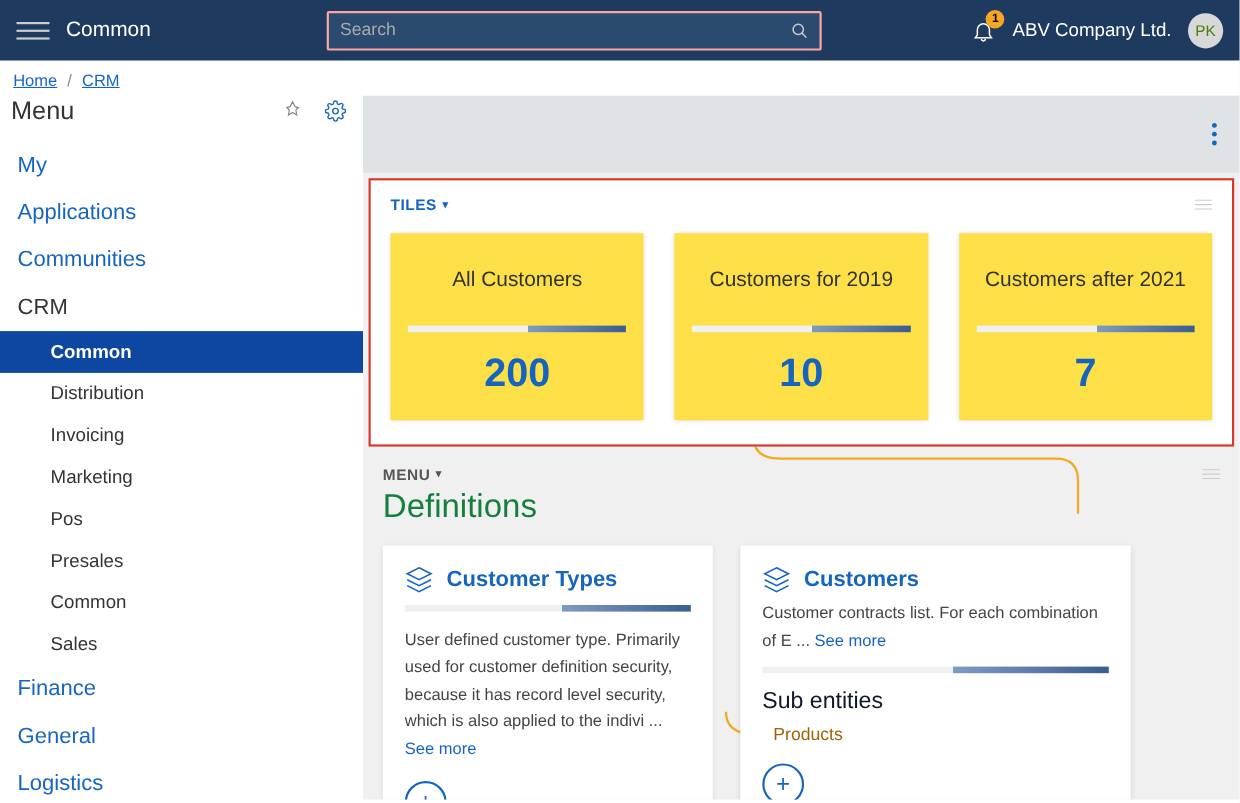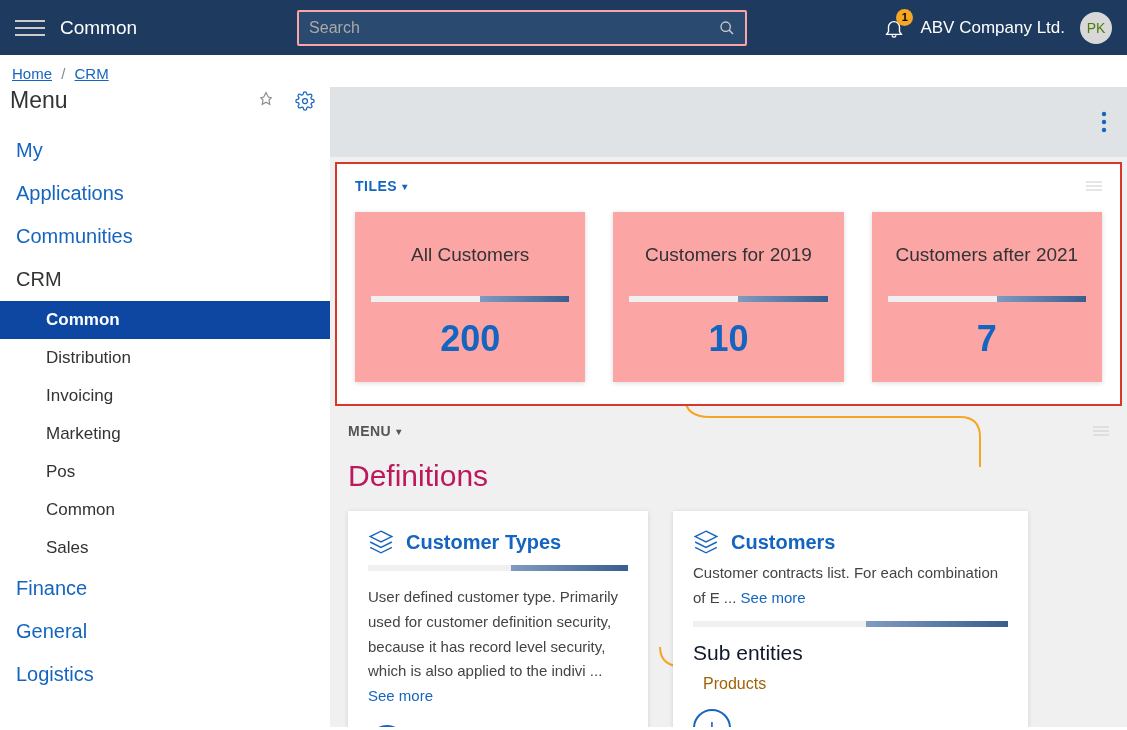--- a/index.html
+++ b/index.html
@@ -46,31 +46,31 @@
     .main { flex: 1; background: #f0f0f0; position: relative; overflow: hidden; }
     .page-header-bar { background: #e0e3e6; height: 70px; display: flex; align-items: center; padding: 0 20px; position: relative; }
     .page-actions { margin-left: auto; color: #1565c0; font-size: 22px; cursor: pointer; }
 
     
     .tiles-panel { background: #fff; margin: 5px 5px 12px 5px; border: 2px solid #d9372c; padding: 14px 18px 22px; position: relative; }
     .tiles-header { display: flex; align-items: center; color: #1565c0; font-size: 14px; font-weight: bold; letter-spacing: 0.5px; }
     .tiles-header .chev { margin-left: 5px; font-size: 10px; }
     .tiles-drag-icon { margin-left: auto; color: #ccc; }
     .tiles-row { display: flex; gap: 28px; margin-top: 18px; }
-    .tile { flex: 1; background: #fca5a5; box-shadow: 0 1px 5px rgba(0,0,0,0.15); padding: 18px 16px 22px; text-align: center; }
+    .tile { flex: 1; background: #fde047; box-shadow: 0 1px 5px rgba(0,0,0,0.15); padding: 18px 16px 22px; text-align: center; }
     .tile-title { font-size: 19px; color: #333; margin-bottom: 16px; min-height: 50px; display: flex; align-items: center; justify-content: center; }
     .tile-bar { height: 6px; background: linear-gradient(to right, #f0f0f0 0%, #f0f0f0 55%, #809bc0 55%, #3a5d8f 100%); margin-bottom: 16px; }
     .tile-value { font-size: 36px; font-weight: bold; color: #1565c0; }
 
     
     .menu-section { padding: 5px 18px; position: relative; }
     .menu-section-header { display: flex; align-items: center; color: #555; font-size: 14px; font-weight: bold; letter-spacing: 0.5px; }
     .menu-section-header .chev { margin-left: 5px; font-size: 10px; }
     .menu-drag-icon { margin-left: auto; color: #ccc; }
-    .section-title { font-size: 30px; color: #be185d; margin: 20px 0 18px; }
+    .section-title { font-size: 30px; color: #15803d; margin: 5px 0 18px; }
 
     .cards-row { display: flex; gap: 25px; }
     .card { width: 300px; background: #fff; box-shadow: 0 1px 5px rgba(0,0,0,0.12); padding: 18px 20px; }
     .card-head { display: flex; align-items: center; gap: 12px; margin-bottom: 6px; }
     .card-icon { color: #1565c0; }
     .card-title { font-size: 20px; font-weight: bold; color: #1565c0; }
     .card-desc { font-size: 15px; color: #444; line-height: 1.65; margin-top: 6px; }
     .see-more { color: #1565c0; cursor: pointer; }
     .card-bar { height: 6px; background: linear-gradient(to right, #f0f0f0 0%, #f0f0f0 55%, #809bc0 55%, #3a5d8f 100%); margin: 10px 0 14px; }
     .card-wide { width: 355px; }
@@ -144,20 +144,21 @@
       <li class="menu-item">My</li>
       <li class="menu-item">Applications</li>
       <li class="menu-item">Communities</li>
       <li class="menu-item dark">CRM</li>
       <ul class="sub-list">
         <li class="sub-item active">Common</li>
         <li class="sub-item">Distribution</li>
         <li class="sub-item">Invoicing</li>
         <li class="sub-item">Marketing</li>
         <li class="sub-item">Pos</li>
+        <li class="sub-item">Presales</li>
         <li class="sub-item">Common</li>
         <li class="sub-item">Sales</li>
       </ul>
       <li class="menu-item">Finance</li>
       <li class="menu-item">General</li>
       <li class="menu-item">Logistics</li>
     </ul>
   </div>
 
   <div class="main">

